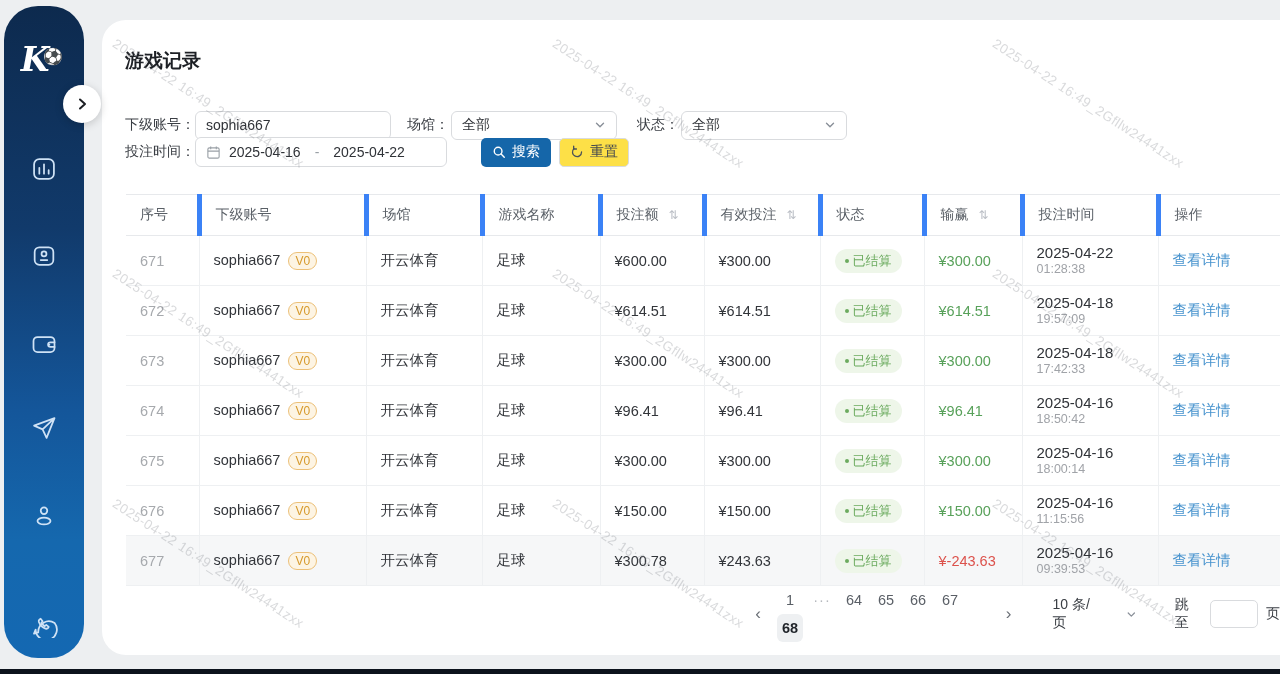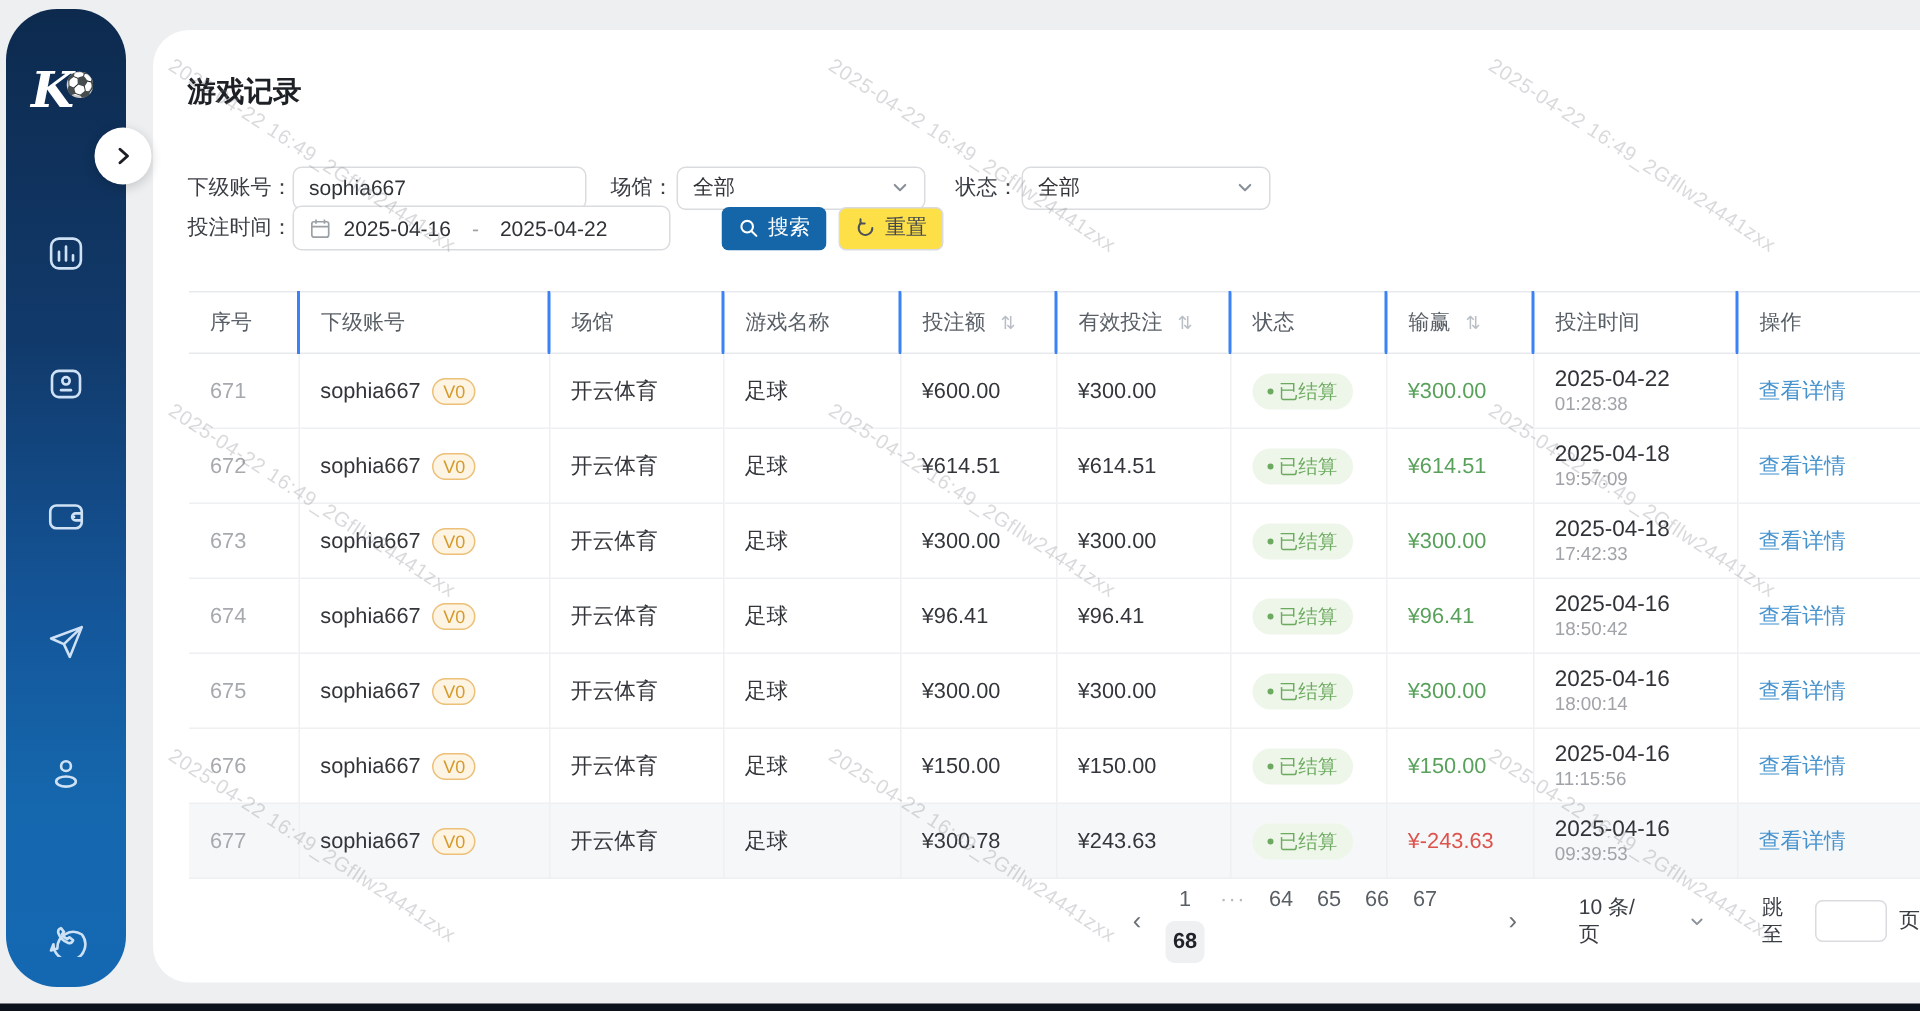--- a/index.html
+++ b/index.html
@@ -59,21 +59,21 @@
     height:29px; border-radius:5px; display:inline-flex; align-items:center; justify-content:center;
     gap:6px; font-size:14px; cursor:pointer; border:1px solid transparent; padding:0 10px;
   }
   .btn-search { background:#1566a9; color:#fff; margin-left:34px; }
   .btn-reset  { background:#fde047; color:#45494f; border-color:#d9dbde; margin-left:8px; }
   
   .table-wrap { position:absolute; left:24px; top:174px; width:1154px; overflow:hidden; }
   table { width:1154px; table-layout:fixed; border-collapse:collapse; }
   th {
     height:41px; text-align:left; padding:0 14px; font-weight:500; font-size:14px; color:#595f66;
-    border-top:1px solid #e7e9ec; border-bottom:1px solid #e7e9ec; border-right:2px solid #3b82f6;
+    border-top:1px solid #e7e9ec; border-bottom:1px solid #e7e9ec; border-right:5px solid #3b82f6;
     white-space:nowrap; background:#fff;
   }
   td {
     height:50px; padding:0 14px; border-bottom:1px solid #eef0f2; border-right:1px solid #eef0f2;
     white-space:nowrap; font-size:14.5px; color:#32353a; background:#fff;
   }
   th:last-child, td:last-child { border-right:none; }
   tr.highlight td { background:#f6f7f8; }
   .sort { color:#b9bdc4; font-size:12px; margin-left:10px; cursor:pointer; }
   .c-seq { color:#a6a9ad; }

